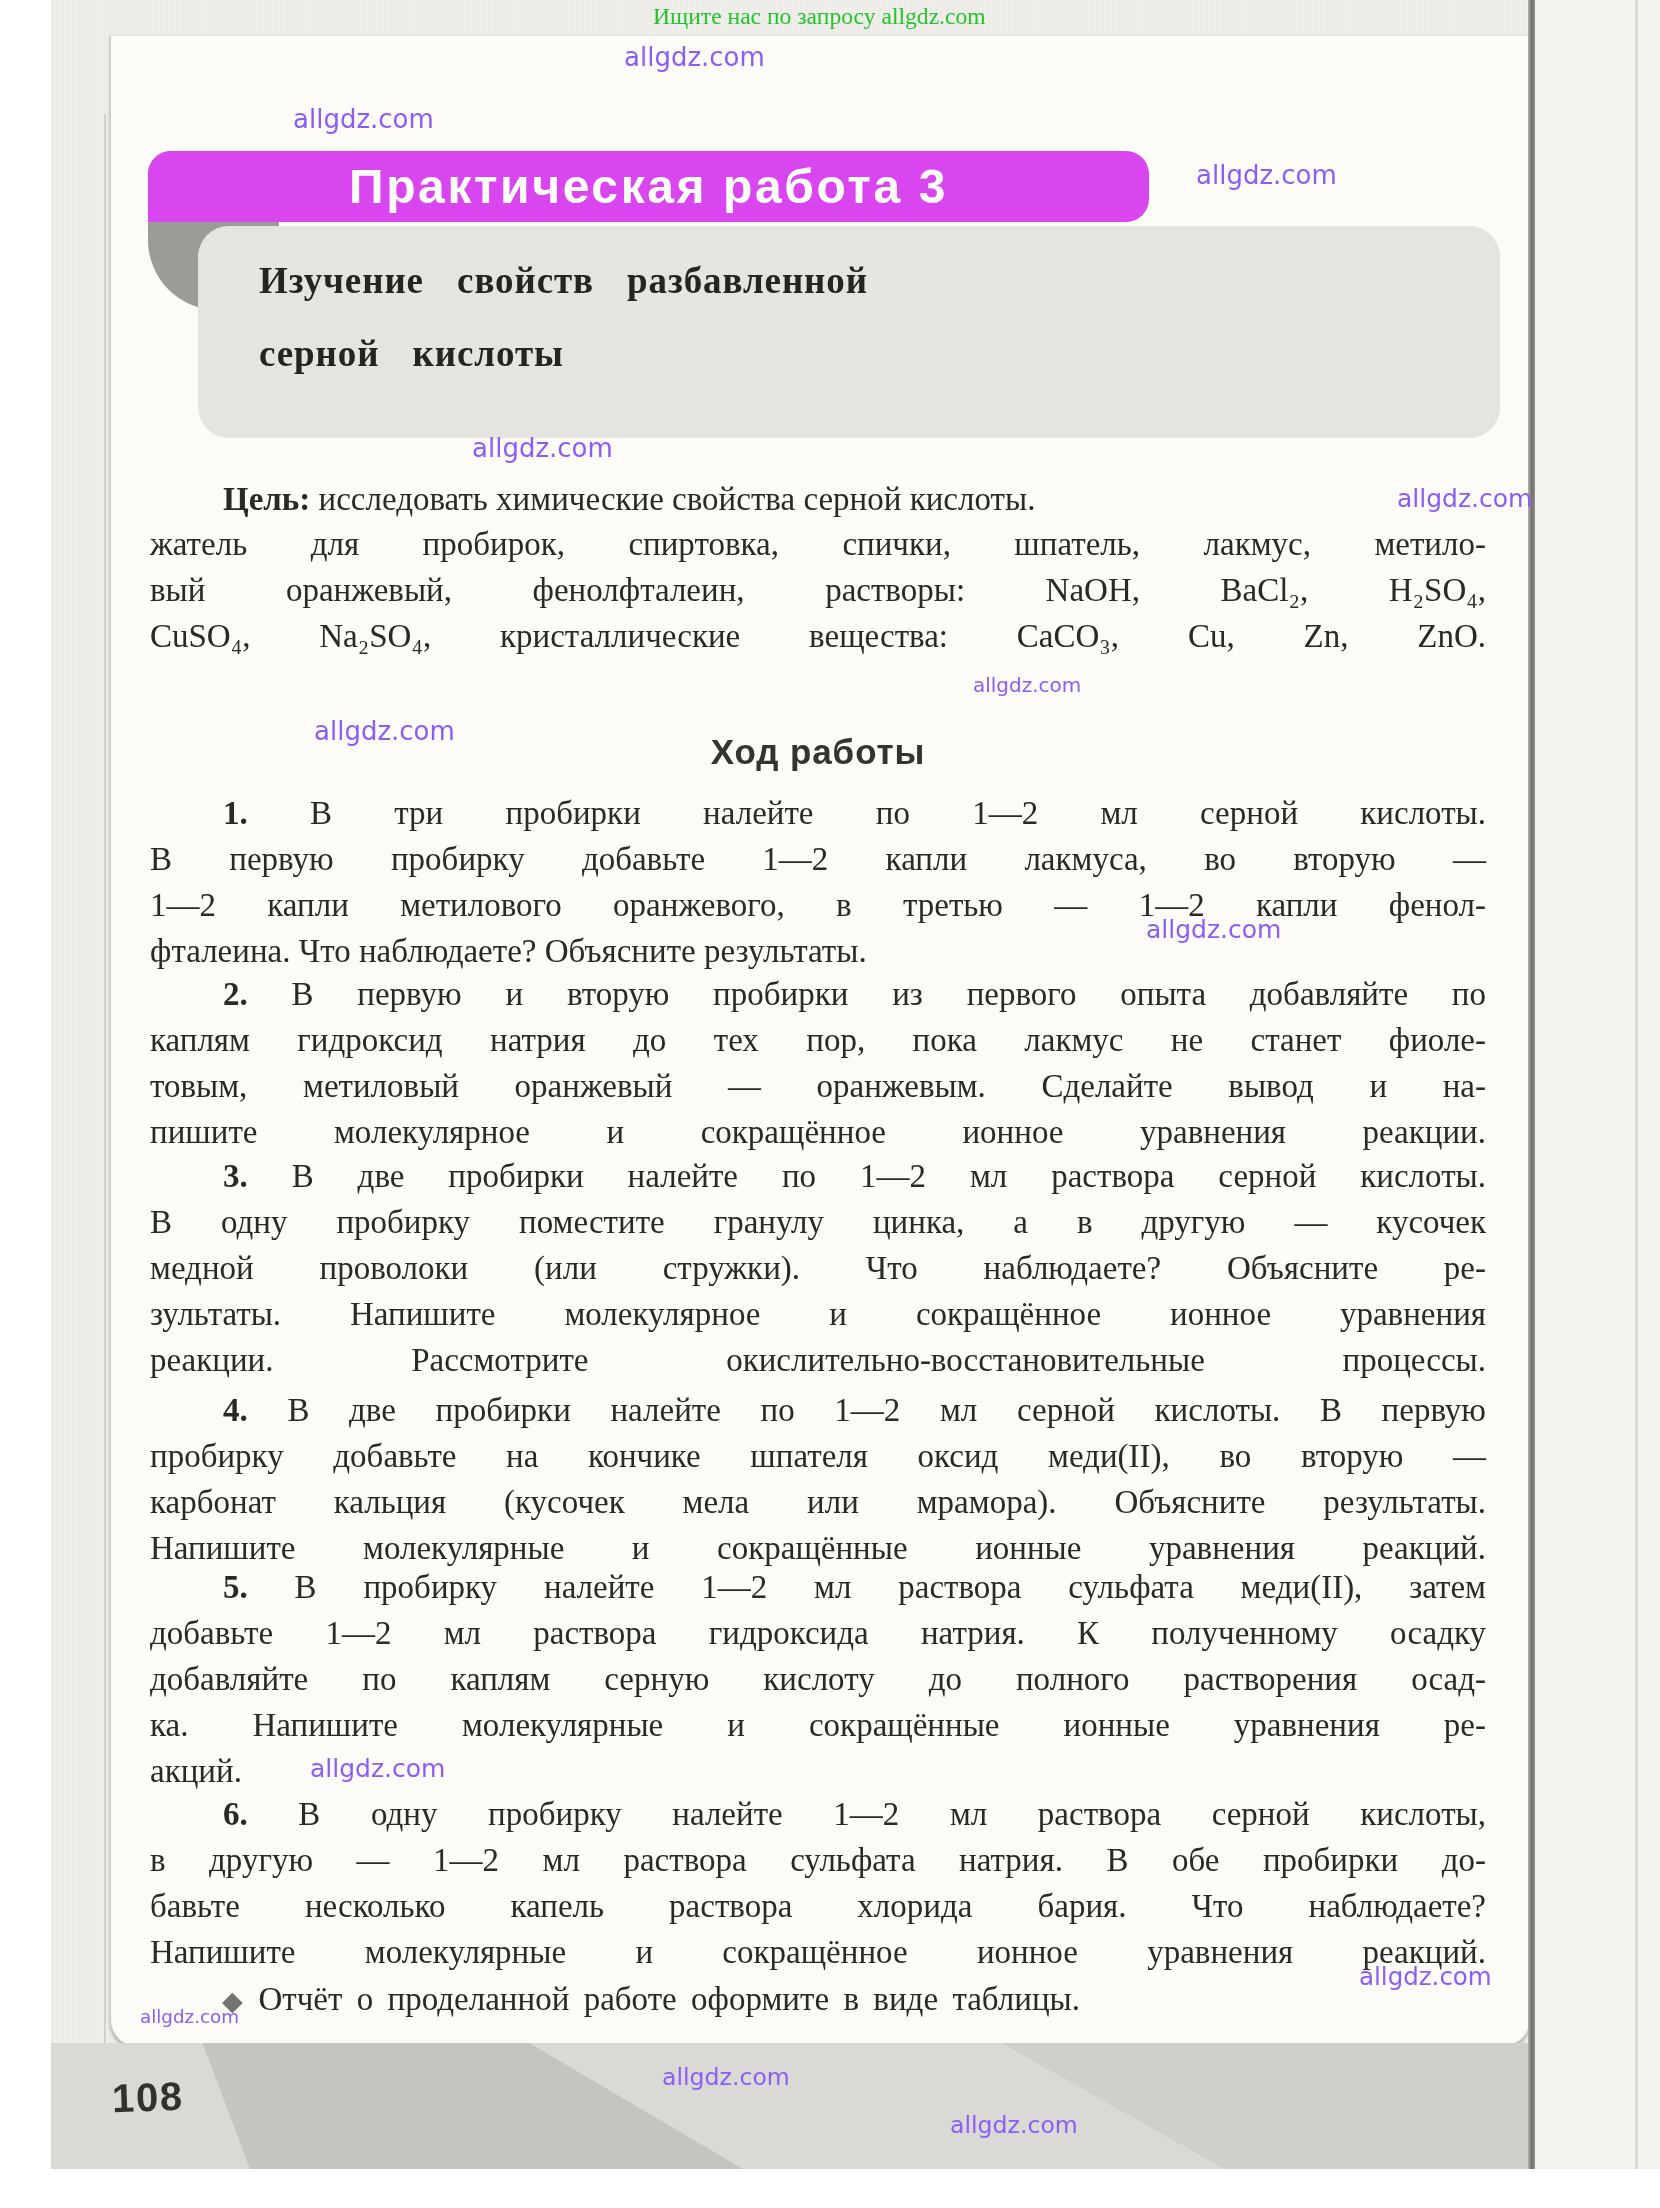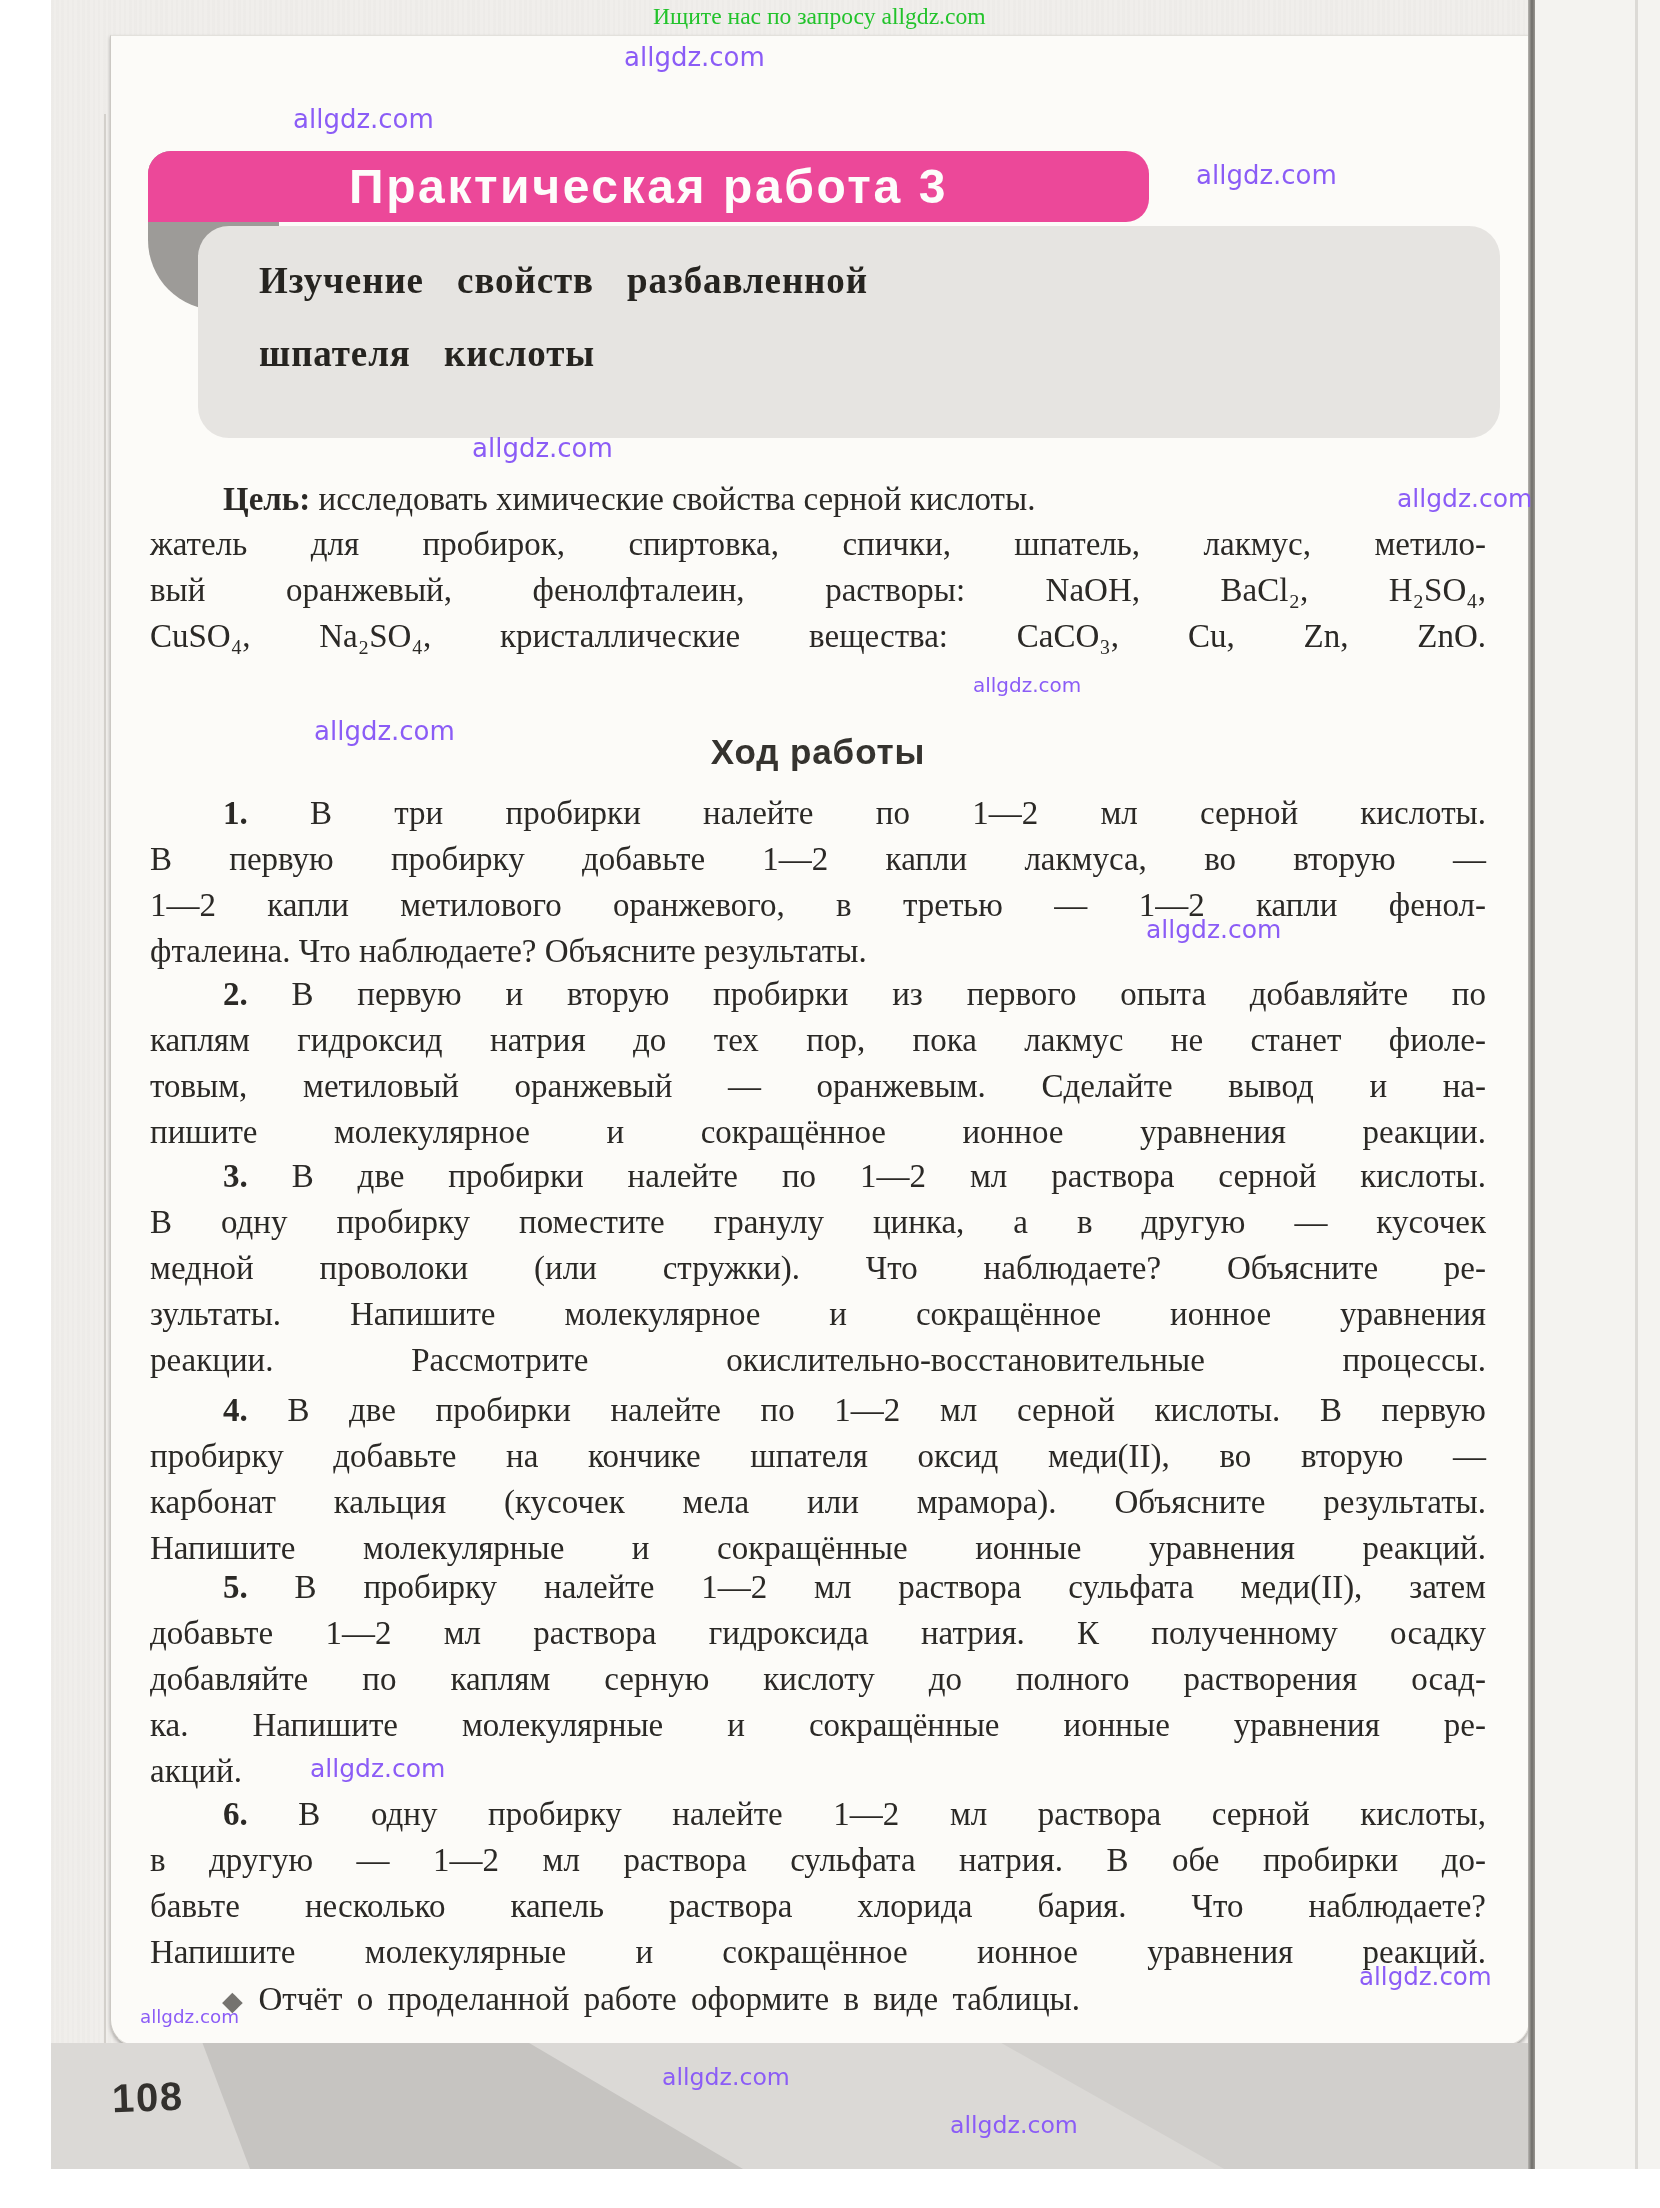--- a/index.html
+++ b/index.html
@@ -13,21 +13,21 @@
                box-shadow:0 2.6px 3.5px rgba(60,58,54,0.35);}
   .left-line{position:absolute;left:104px;top:114px;width:1.7px;height:1929px;background:#d3d0cb;}
   
   .page-edge{position:absolute;left:1528px;top:0;width:7px;height:2169px;
              background:linear-gradient(to right,#b7b5b1,#6f6d69 55%,#97948f);}
   .right-gap{position:absolute;left:1535px;top:0;width:125px;height:2169px;background:#f4f3f0;}
   .right-gap .crease{position:absolute;left:100px;top:0;width:2.6px;height:100%;background:#dcdad6;}
   
   .hdr-corner{position:absolute;left:148px;top:151px;width:131px;height:159px;background:#9d9b98;
               border-radius:23px 0 0 70px;}
-  .hdr-bar{position:absolute;left:148px;top:151px;width:1001px;height:71px;background:#ec4899;
+  .hdr-bar{position:absolute;left:148px;top:151px;width:1001px;height:71px;background:#d946ef;
            border-radius:23px 23px 23px 0;}
   .hdr-bar .band-label{display:block;width:100%;height:71px;line-height:71px;text-align:center;
            font-family:"Liberation Sans","DejaVu Sans",sans-serif;font-weight:bold;font-size:48px;
            color:#fdfdfb;letter-spacing:2.6px;}
   .title-box{position:absolute;left:198px;top:226px;width:1302px;height:212px;background:#e6e4e1;border-radius:31px;}
   .title-line{position:absolute;left:259px;font-weight:bold;font-size:37px;line-height:1;
               letter-spacing:0.9px;word-spacing:23px;color:#262420;}
   .title-l1{top:262px;}
   .title-l2{top:335px;}
   
@@ -68,21 +68,21 @@
 
   <div class="content-box"></div>
   <div class="left-line"></div>
 
   <div class="hdr-corner"></div>
   <div class="hdr-bar">
     <span class="band-label">Практическая работа 3</span>
   </div>
   <div class="title-box"></div>
   <div class="title-line title-l1">Изучение свойств разбавленной</div>
-  <div class="title-line title-l2">шпателя кислоты</div>
+  <div class="title-line title-l2">серной кислоты</div>
 
   <div class="heading">Ход работы</div>
 
   <div>
       <div class="para" style="top: 476px;">
         <div class="bline ind"><span class="b">Цель: </span><span>исследовать химические свойства серной кислоты.</span></div>
       </div>
       <div class="para" style="top: 521px;">
         <div class="bline just"><span>жатель для пробирок, спиртовка, спички, шпатель, лакмус, метило-</span></div>
         <div class="bline just"><span>вый оранжевый, фенолфталеин, растворы: NaOH, BaCl₂, H₂SO₄,</span></div>

